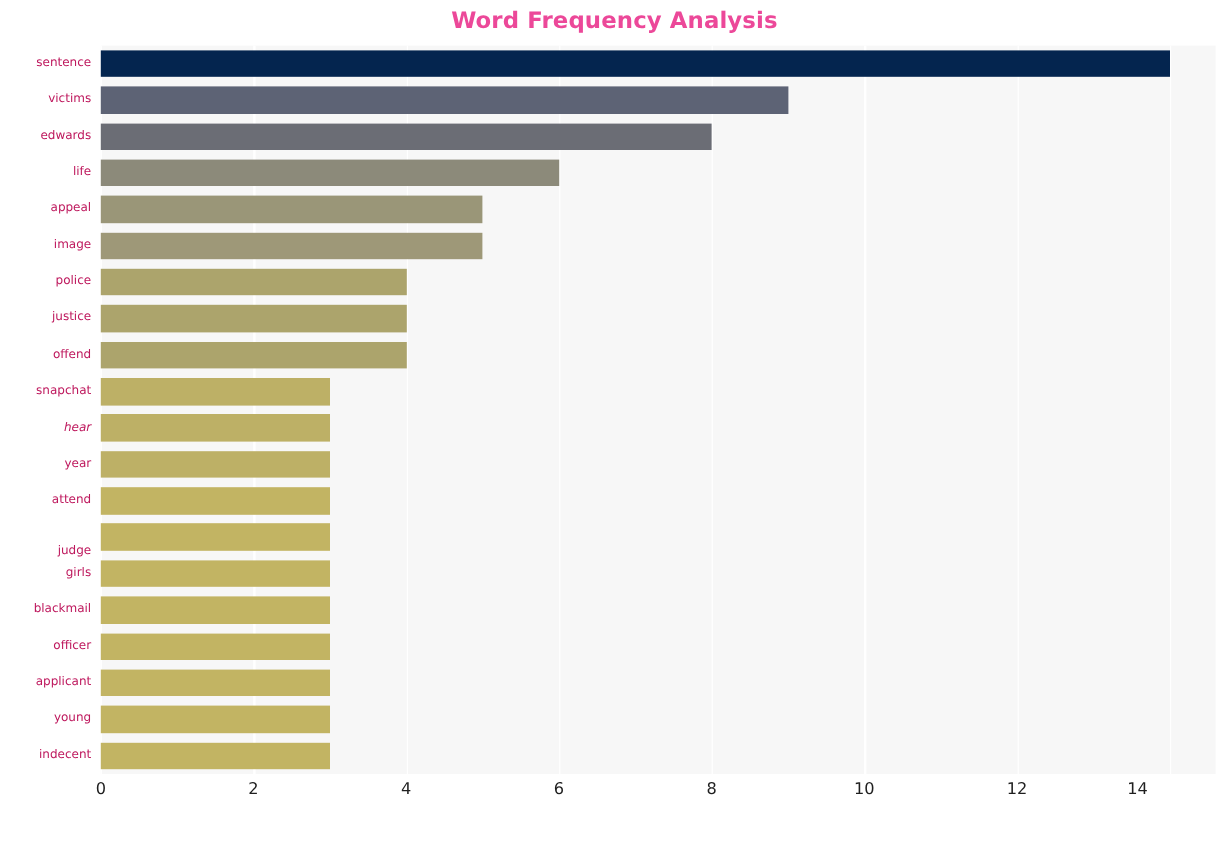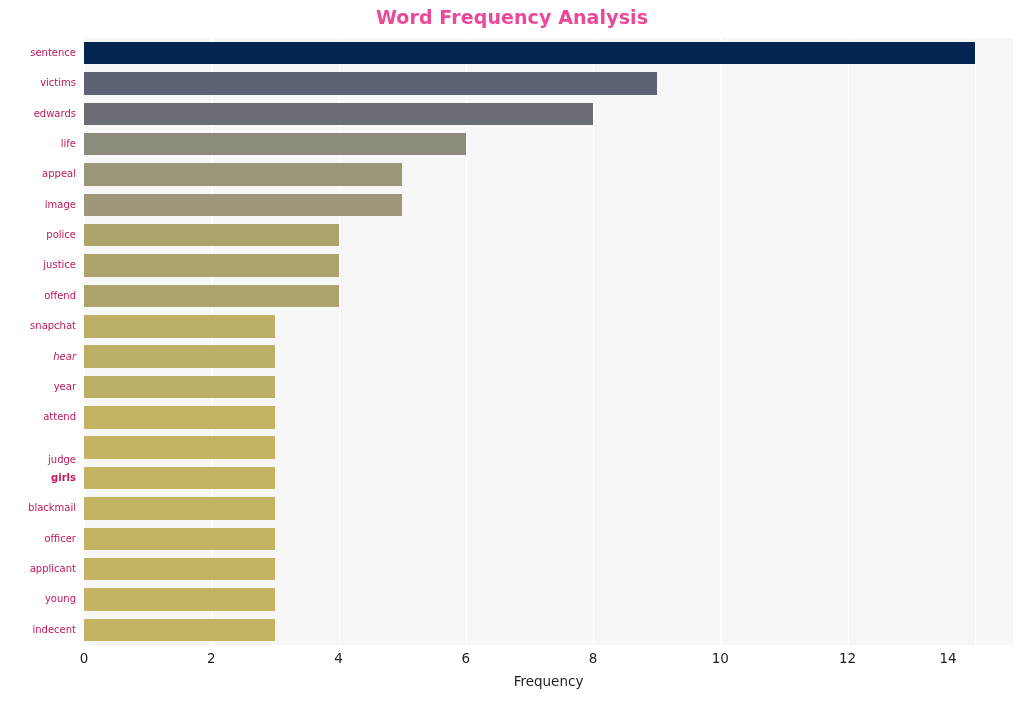--- a/index.html
+++ b/index.html
@@ -195,34 +195,33 @@
       <div class="ylabel" style="top: 121.4px; height: 30.35px; line-height: 30.35px;">appeal</div>
       <div class="ylabel" style="top: 151.75px; height: 30.35px; line-height: 30.35px;">image</div>
       <div class="ylabel" style="top: 182.1px; height: 30.35px; line-height: 30.35px; margin-left: 34px;">police</div>
       <div class="ylabel" style="top: 212.45px; height: 30.35px; line-height: 30.35px;">justice</div>
       <div class="ylabel" style="top: 242.8px; height: 30.35px; line-height: 30.35px;">offend</div>
       <div class="ylabel" style="top: 273.15px; height: 30.35px; line-height: 30.35px;">snapchat</div>
       <div class="ylabel" style="top: 303.5px; height: 30.35px; line-height: 30.35px; font-style: italic;">hear</div>
       <div class="ylabel" style="top: 333.85px; height: 30.35px; line-height: 30.35px;">year</div>
       <div class="ylabel" style="top: 364.2px; height: 30.35px; line-height: 30.35px;">attend</div>
       <div class="ylabel" style="top: 394.55px; height: 30.35px; line-height: 30.35px; margin-top: 12px;">judge</div>
-      <div class="ylabel" style="top: 424.9px; height: 30.35px; line-height: 30.35px; font-weight: bold;">girls</div>
+      <div class="ylabel" style="top: 424.9px; height: 30.35px; line-height: 30.35px;">girls</div>
       <div class="ylabel" style="top: 455.25px; height: 30.35px; line-height: 30.35px;">blackmail</div>
       <div class="ylabel" style="top: 485.6px; height: 30.35px; line-height: 30.35px;">officer</div>
       <div class="ylabel" style="top: 515.95px; height: 30.35px; line-height: 30.35px;">applicant</div>
       <div class="ylabel" style="top: 546.3px; height: 30.35px; line-height: 30.35px;">young</div>
       <div class="ylabel" style="top: 576.65px; height: 30.35px; line-height: 30.35px;">indecent</div>
     </div>
 
   <div id="xticks">
       <div class="xtick" style="left: 0px;">0</div>
       <div class="xtick" style="left: 127.26px;">2</div>
       <div class="xtick" style="left: 254.521px;">4</div>
       <div class="xtick" style="left: 381.781px;">6</div>
       <div class="xtick" style="left: 509.041px;">8</div>
       <div class="xtick" style="left: 636.301px;">10</div>
       <div class="xtick" style="left: 763.562px;">12</div>
       <div class="xtick" style="left: 864px;">14</div>
     </div>
 
-  <div id="xlabel">Frequency</div>
 
 </div>
 
 </body></html>

